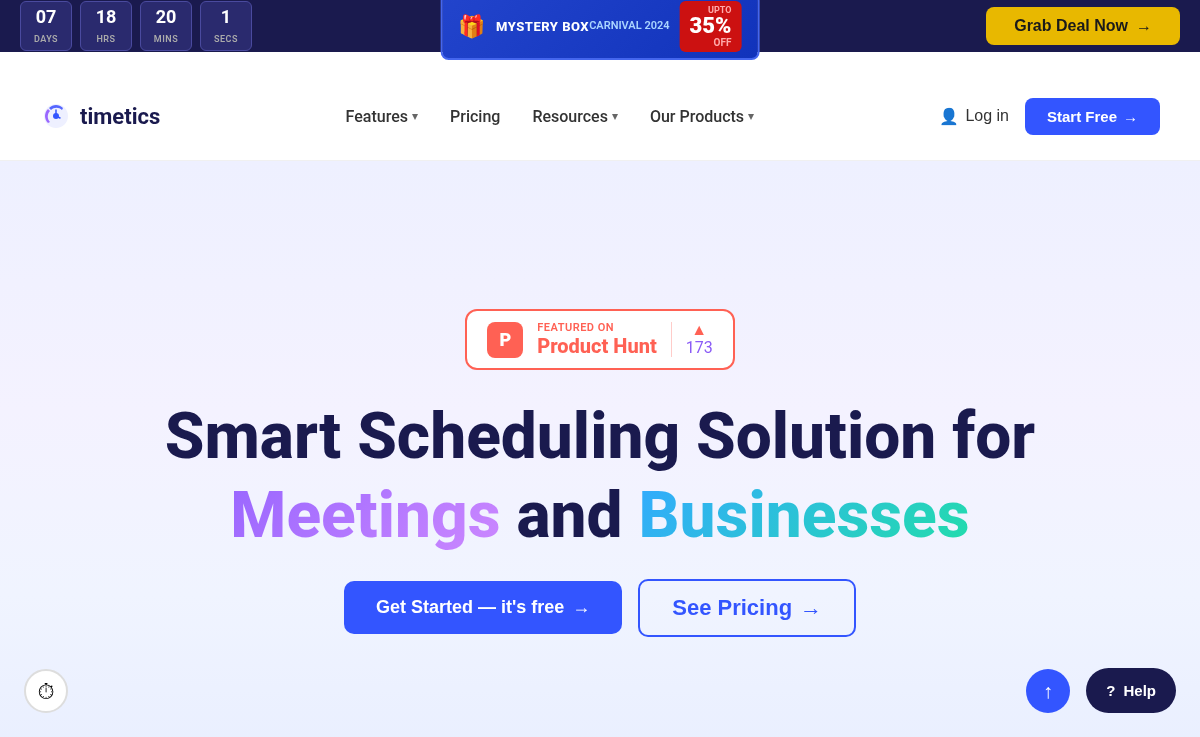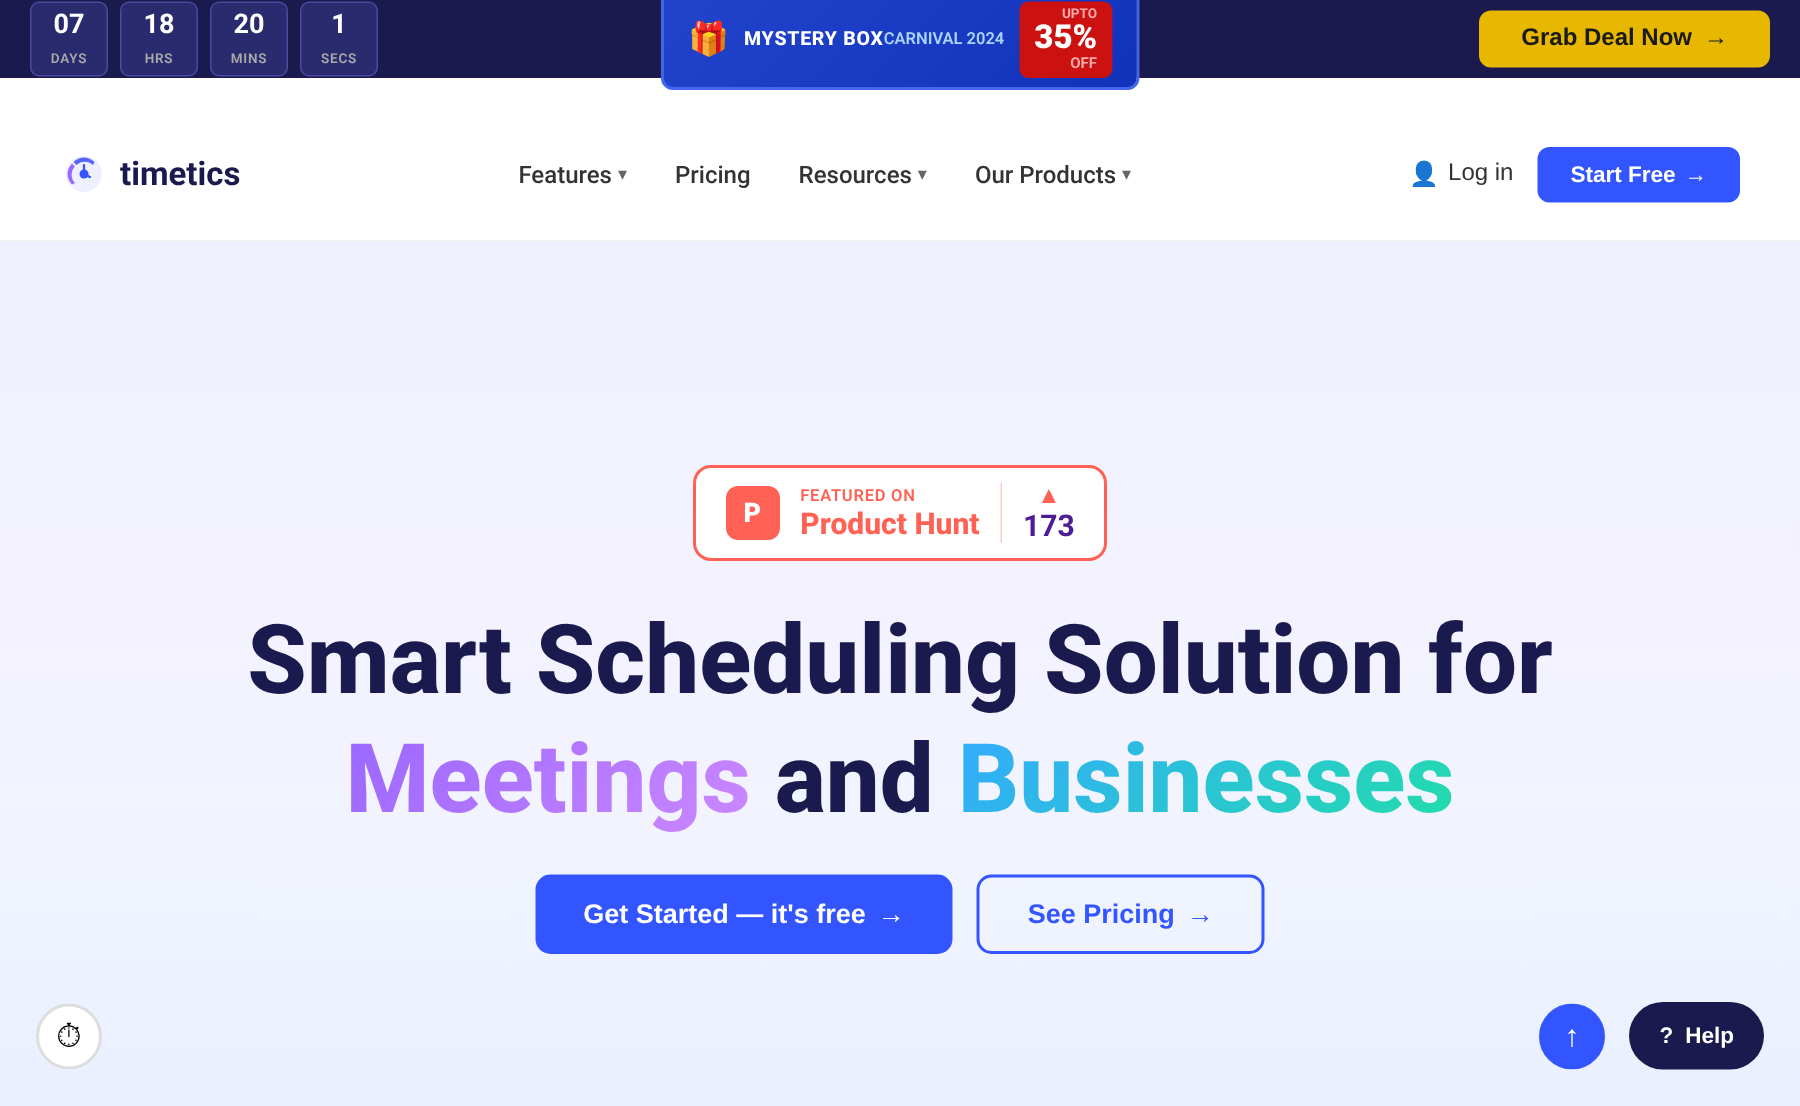--- a/index.html
+++ b/index.html
@@ -254,23 +254,23 @@
       align-items: center;
       border-left: 1px solid #ffccc9;
       padding-left: 14px;
     }
     .ph-triangle {
       color: #ff6154;
       font-size: 16px;
       line-height: 1;
     }
     .ph-count {
-      color: #4c1d95;
-      font-size: 20px;
-      font-weight: 700;
+      color: #8b5cf6;
+      font-size: 16px;
+      font-weight: 400;
     }
 
     
     .hero-heading-1 {
       font-size: 64px;
       font-weight: 800;
       color: #1a1a4e;
       line-height: 1.1;
       margin-bottom: 8px;
     }
@@ -319,21 +319,21 @@
       display: flex;
       align-items: center;
       gap: 8px;
     }
     .see-pricing-btn {
       background: transparent;
       color: #3355ff;
       border: 2px solid #3355ff;
       border-radius: 10px;
       padding: 14px 32px;
-      font-size: 18px;
+      font-size: 22px;
       font-weight: 600;
       cursor: pointer;
       display: flex;
       align-items: center;
       gap: 8px;
     }
     .no-cc-note {
       color: #888;
       font-size: 14px;
     }

